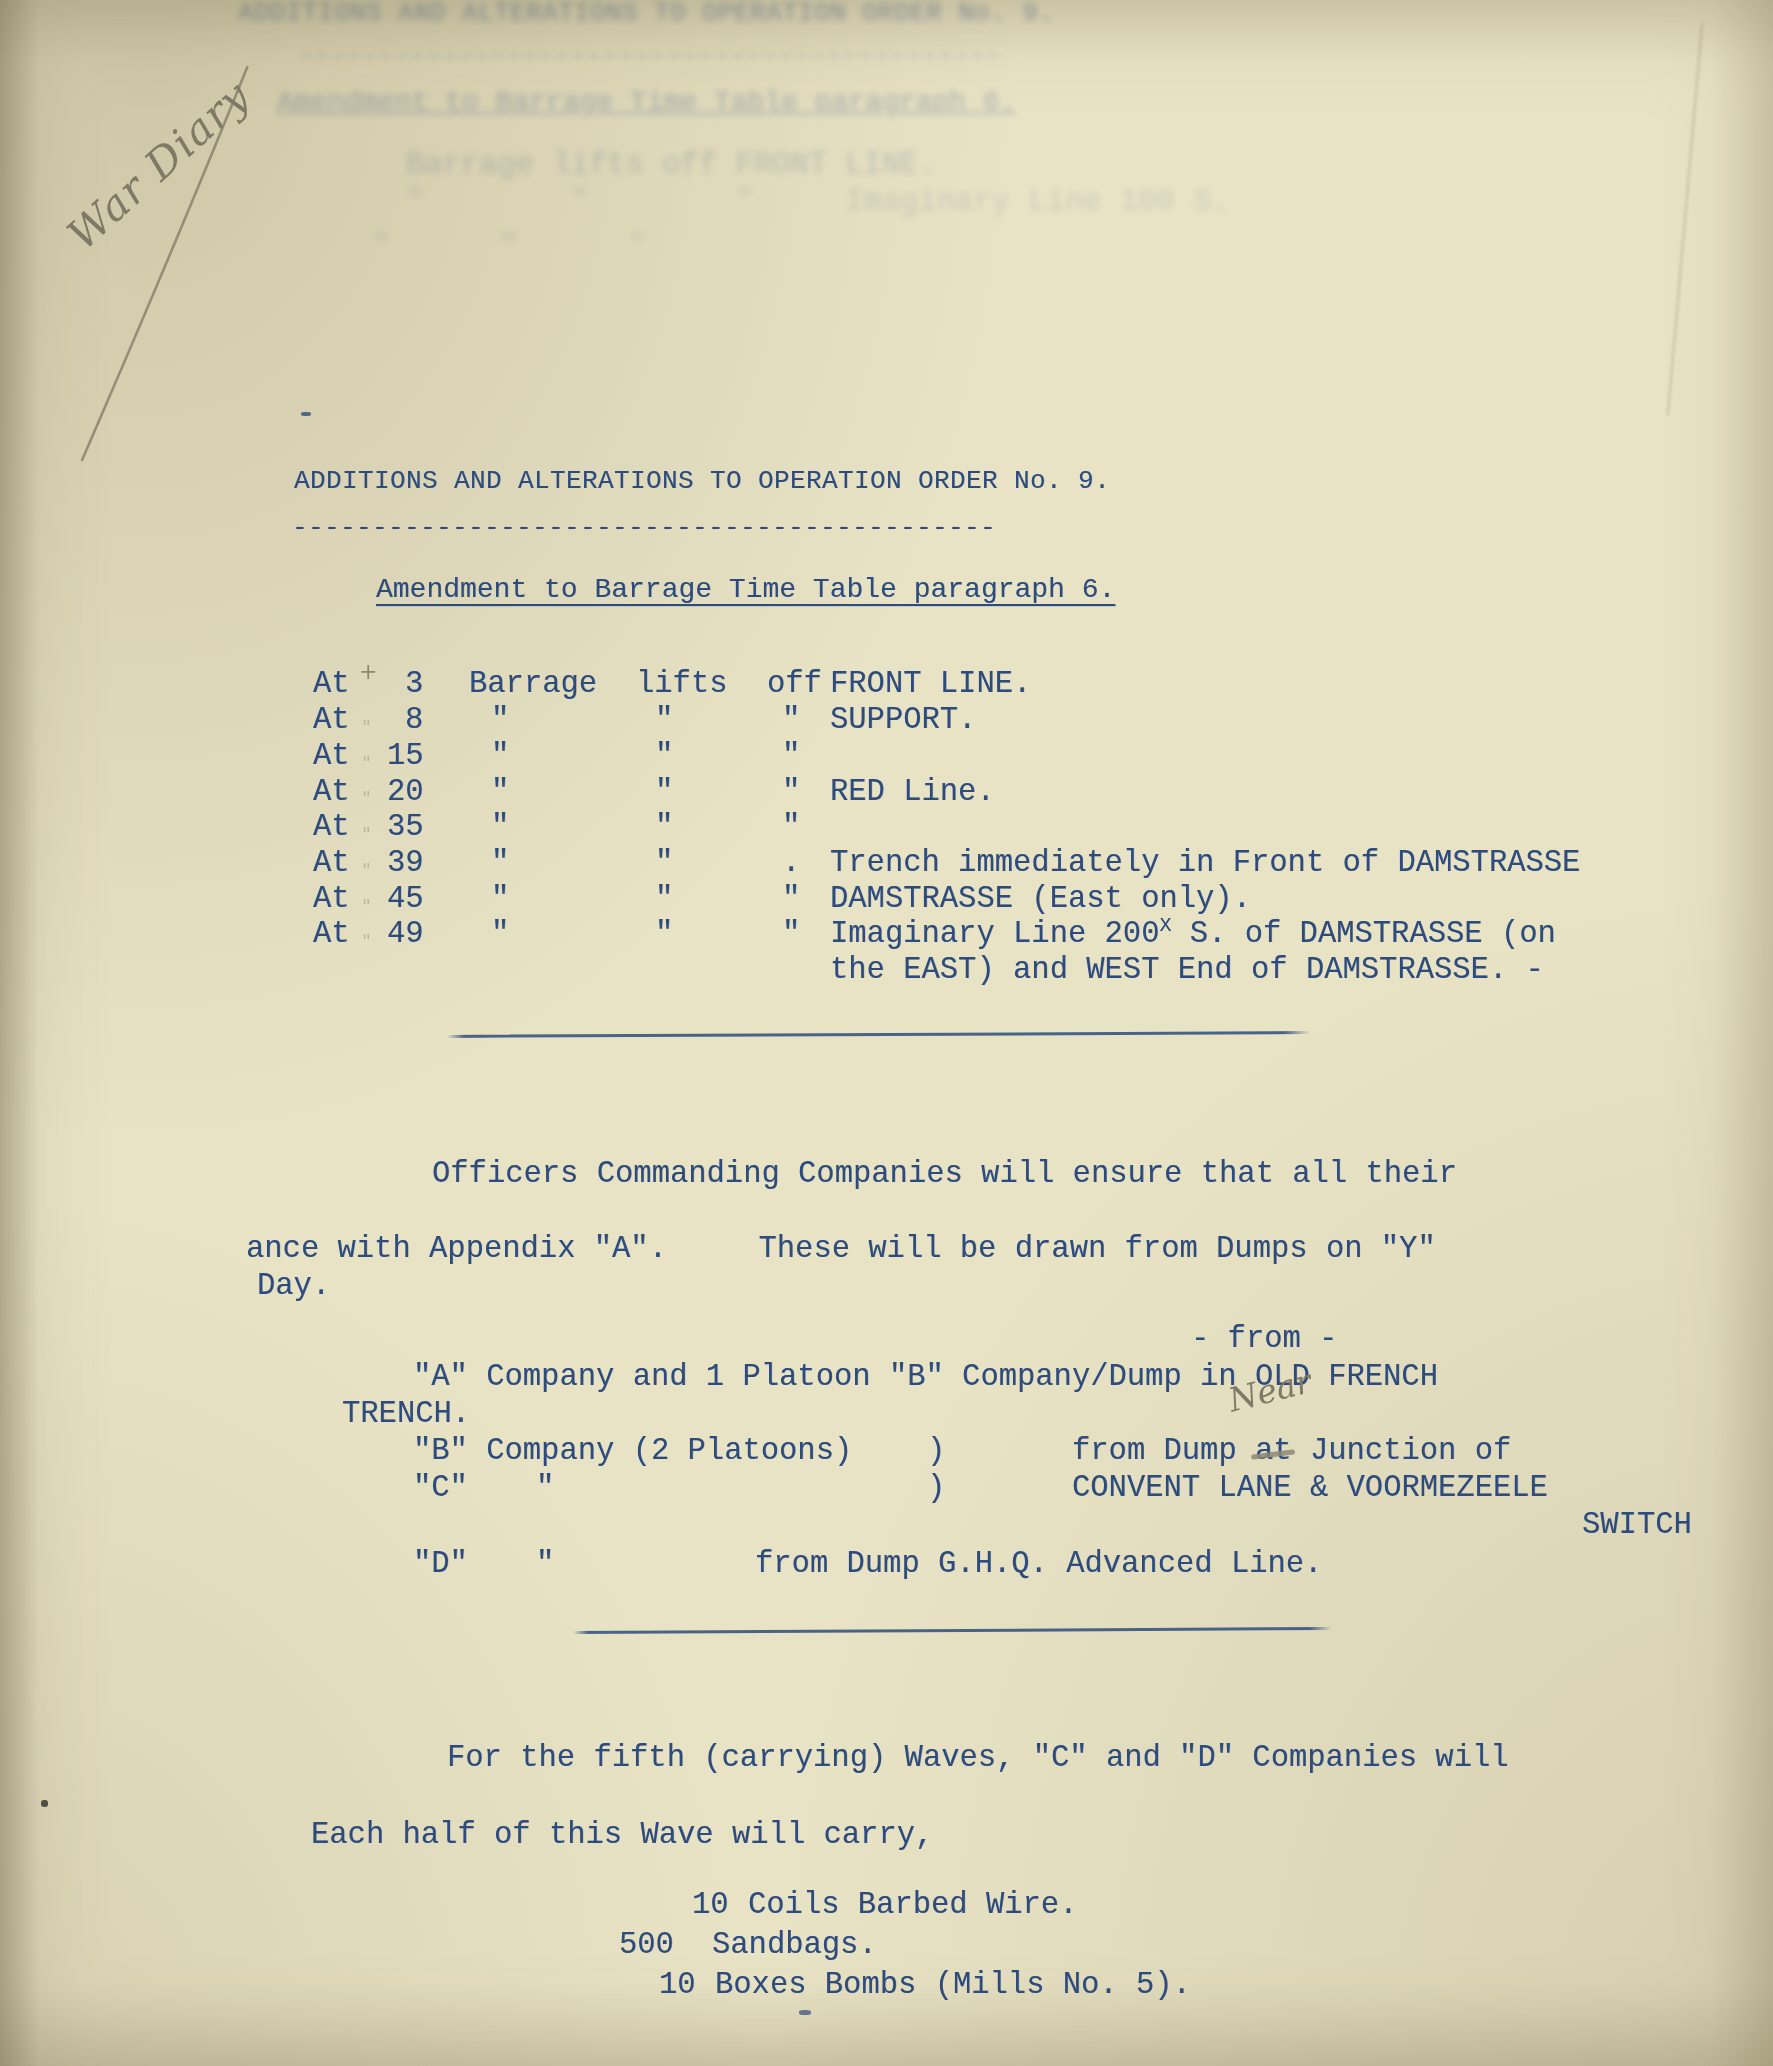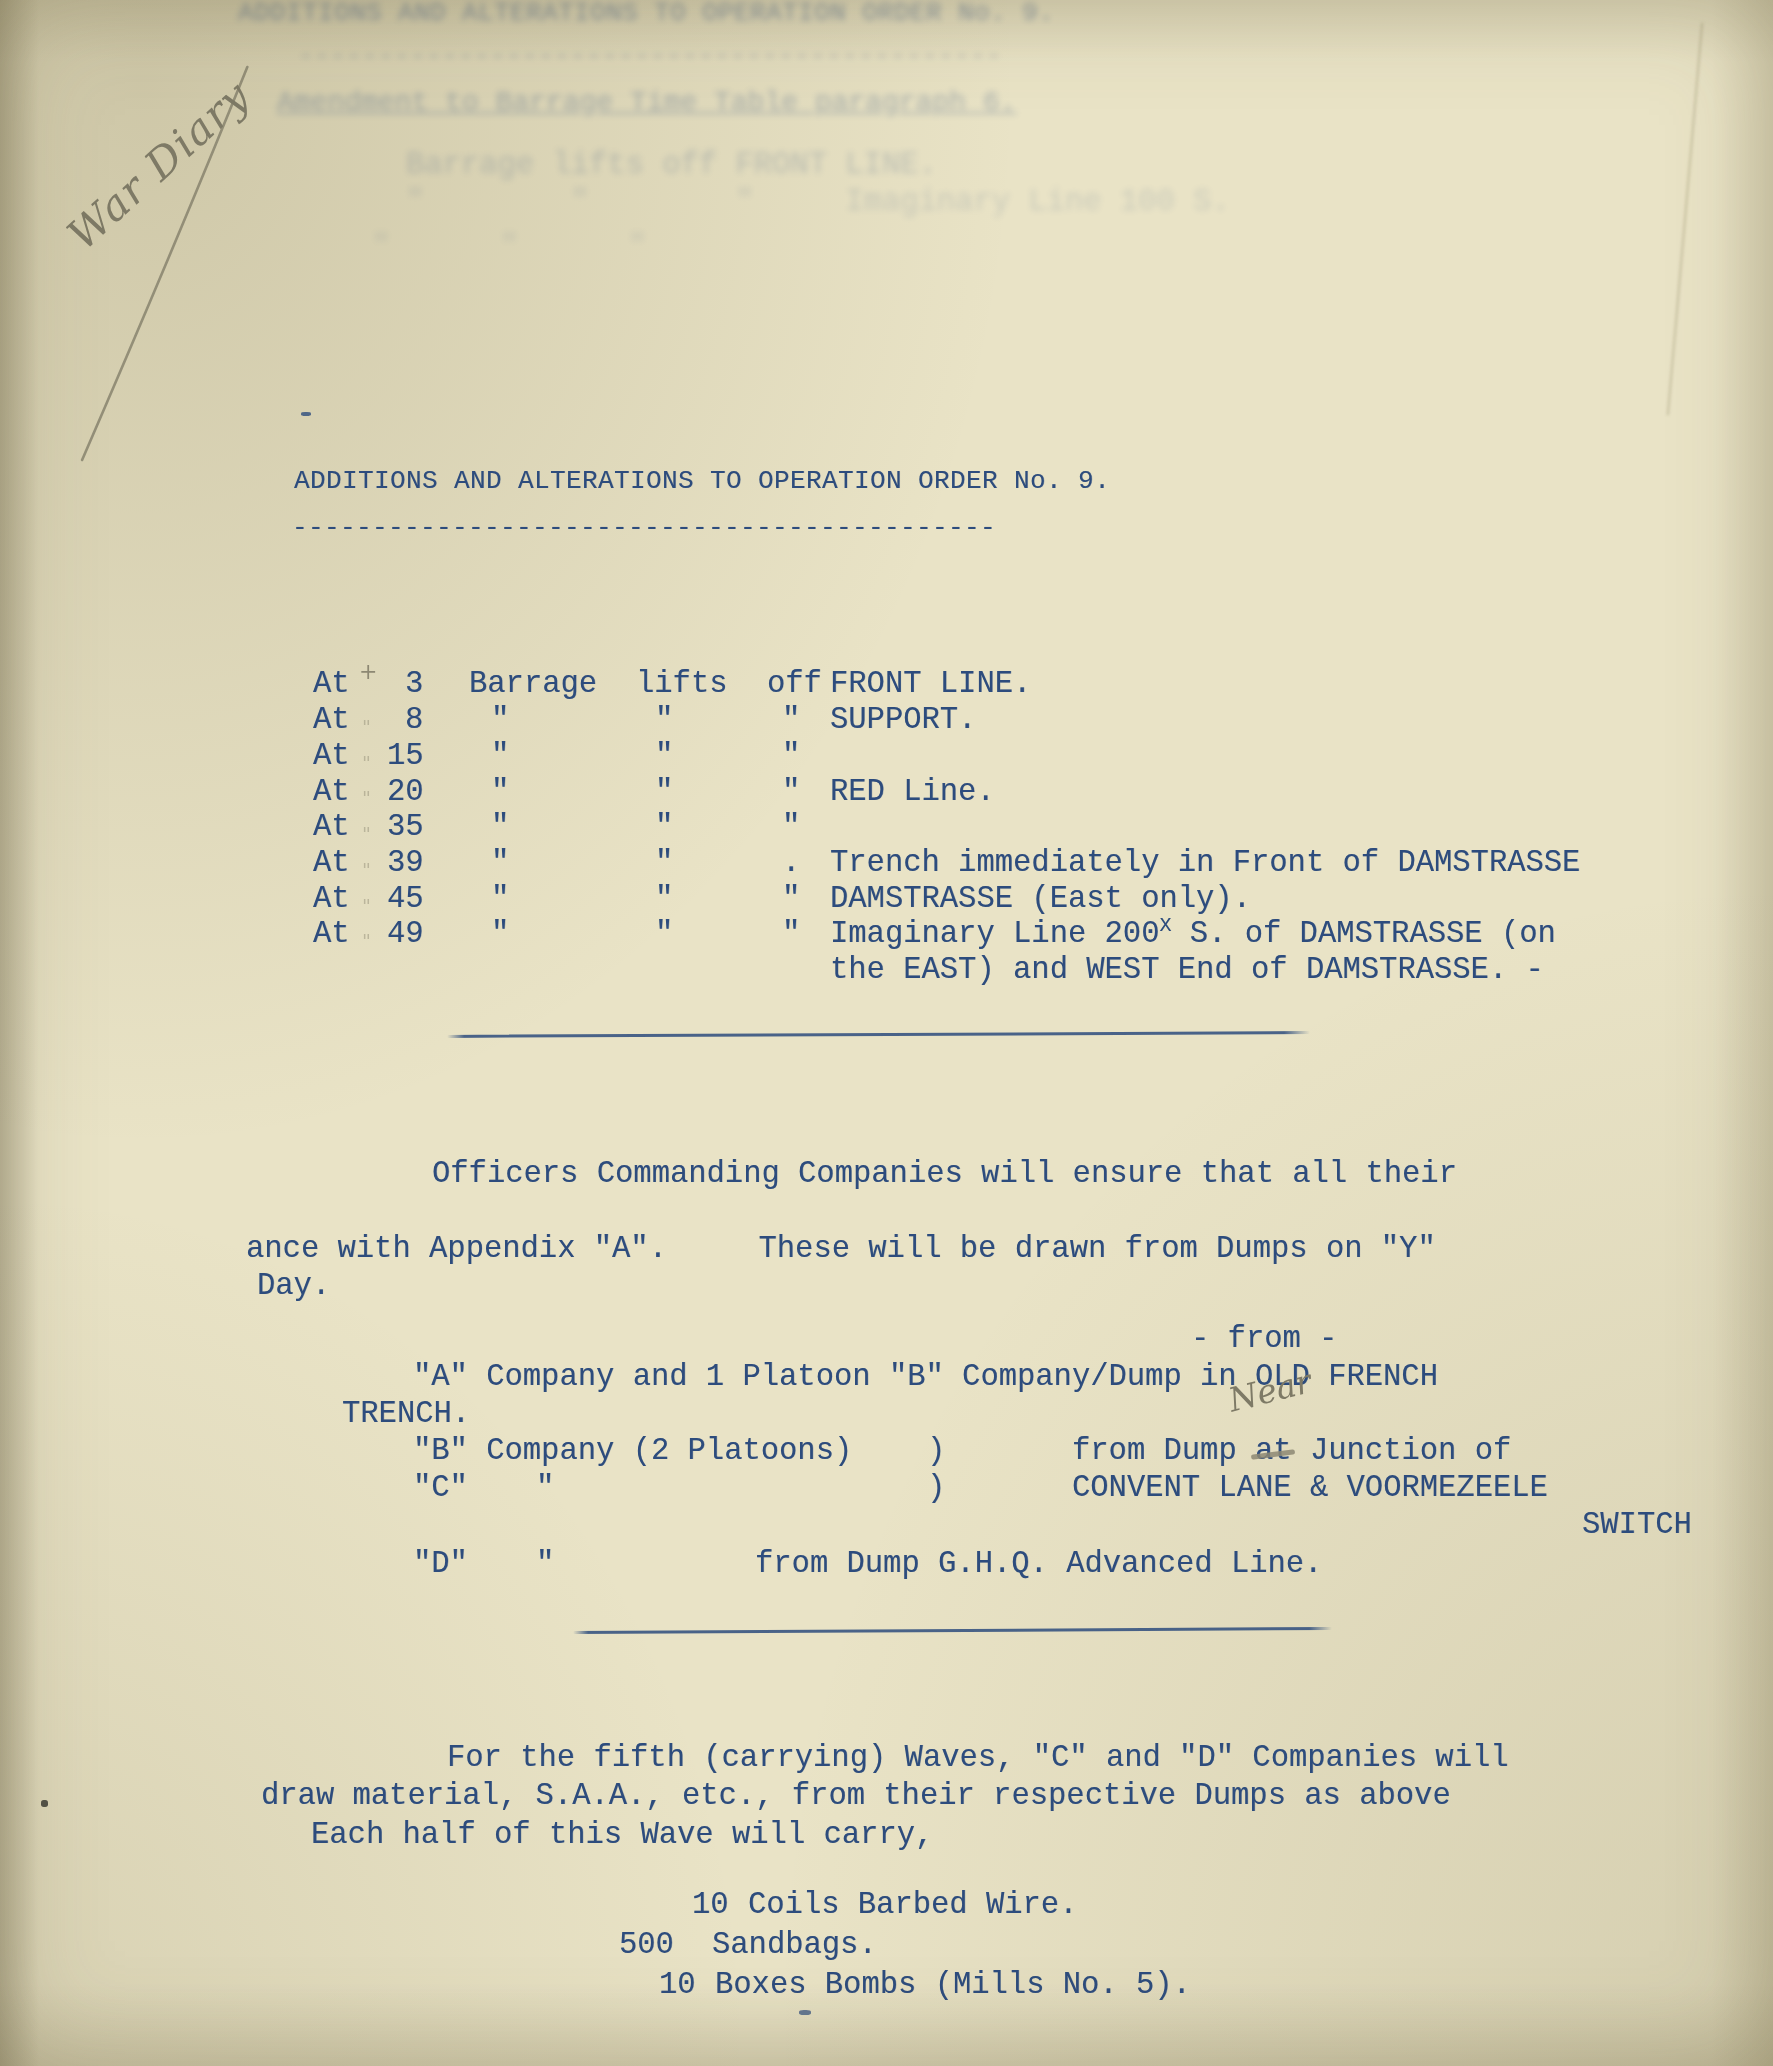--- a/index.html
+++ b/index.html
@@ -68,20 +68,21 @@
   <span class="t ghost" style="left:372px;top:231px;opacity:.13">"      "      "</span>
 
   <div class="pencil" style="left:58px;top:223px;font-size:42px;letter-spacing:1.5px;transform:rotate(-42deg);transform-origin:left top;">War Diary</div>
   <svg width="1774" height="2066" style="position:absolute;left:0;top:0;pointer-events:none" viewBox="0 0 2383 2776">
     <path d="M332,90 Q235,330 110,618" stroke="#7e7a66" stroke-width="3.5" fill="none" opacity="0.75" stroke-linecap="round"></path>
   </svg>
   <div class="crease"></div>
 
   <span class="t title" style="left:294px;top:467px">ADDITIONS AND ALTERATIONS TO OPERATION ORDER No. 9.</span>
   <span class="t dashrow" style="left:292px;top:514px">--------------------------------------------</span>
+  <span class="t sub" style="left:376px;top:575px">Amendment to Barrage Time Table paragraph 6.</span>
 
   <span class="t" style="left:313px;top:668px">At</span>
   <span class="pmark" style="left:359px;top:659px">+</span>
   <span class="t" style="left:405px;top:668px">3</span>
   <span class="t" style="left:469px;top:668px">Barrage</span>
   <span class="t" style="left:636px;top:668px">lifts</span>
   <span class="t" style="left:767px;top:668px">off</span>
   <span class="t" style="left:830px;top:668px">FRONT LINE.</span>
 
   <span class="t" style="left:313px;top:704px">At</span>
@@ -160,21 +161,20 @@
   <span class="t" style="left:1072px;top:1472px">CONVENT LANE &amp; VOORMEZEELE</span>
   <span class="t" style="left:1582px;top:1509px">SWITCH</span>
 
   <span class="t" style="left:413px;top:1548px">"D"</span>
   <span class="t" style="left:536px;top:1548px">"</span>
   <span class="t" style="left:755px;top:1548px">from Dump G.H.Q. Advanced Line.</span>
 
   <div class="rule" style="left:573px;top:1629px;width:759px;transform:rotate(-0.3deg)"></div>
 
   <span class="t" style="left:447px;top:1742px">For the fifth (carrying) Waves, "C" and "D" Companies will</span>
-  <span class="t" style="left:261px;top:1780px">draw material, S.A.A., etc., from their respective Dumps as above</span>
   <span class="t" style="left:311px;top:1819px">Each half of this Wave will carry,</span>
 
   <span class="t" style="left:692px;top:1889px">10</span>
   <span class="t" style="left:748px;top:1889px">Coils Barbed Wire.</span>
   <span class="t" style="left:619px;top:1929px">500</span>
   <span class="t" style="left:712px;top:1929px">Sandbags.</span>
   <span class="t" style="left:659px;top:1969px">10</span>
   <span class="t" style="left:715px;top:1969px">Boxes Bombs (Mills No. 5).</span>
 
   <div class="speck" style="left:301px;top:412px;width:10.4px;height:3.7px;background:#2d4c7d;opacity:.8"></div>

